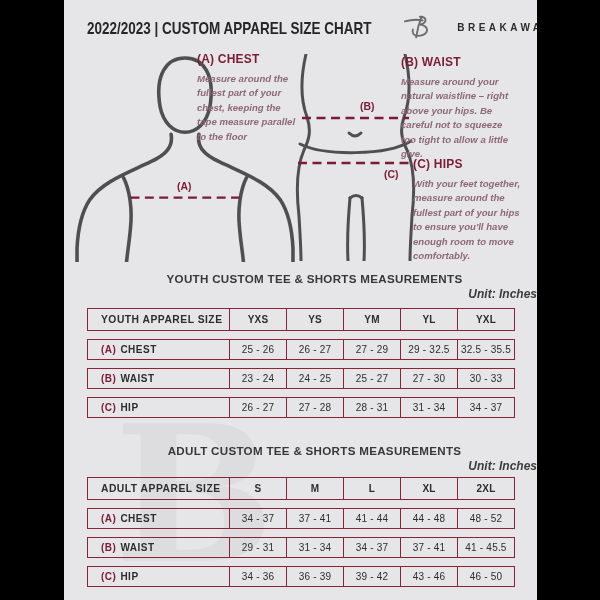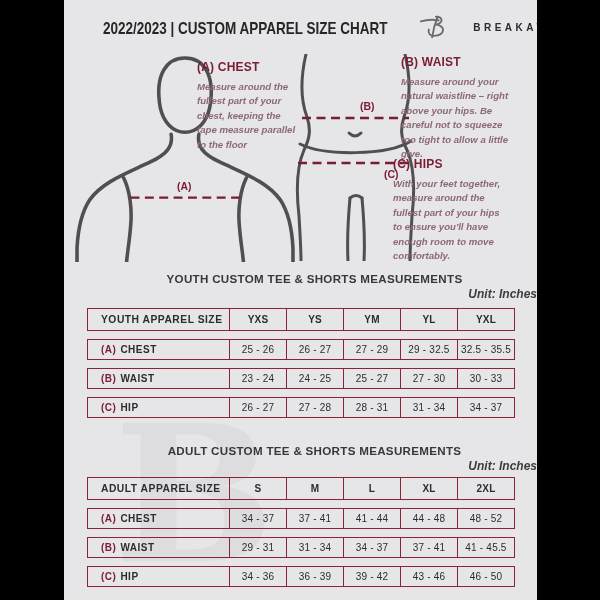--- a/index.html
+++ b/index.html
@@ -14,34 +14,34 @@
   }
   *{box-sizing:border-box;margin:0;padding:0;}
   html,body{width:600px;height:600px;overflow:hidden;}
   body{background:var(--frame-bg);font-family:"Liberation Sans",sans-serif;}
   .doc{position:relative;width:473px;height:600px;margin-left:64px;background:var(--doc-bg);overflow:hidden;}
   .watermark{position:absolute;left:50px;top:400px;z-index:0;font-family:"DejaVu Serif",serif;font-weight:700;
     font-size:190px;line-height:1;color:rgba(50,50,75,0.05);pointer-events:none;}
   .content{position:relative;z-index:1;}
 
   
-  .header{display:flex;align-items:center;justify-content:space-between;height:52px;padding:2px 24px 0 39px;}
+  .header{display:flex;align-items:center;justify-content:space-between;height:52px;padding:2px 24px 0 23px;}
   .title{font-size:15px;font-weight:700;color:#262626;white-space:nowrap;
     transform:scale(0.9,1.12);transform-origin:left center;display:inline-block;}
   .brand{display:flex;align-items:center;gap:24px;}
   .brand-name{font-size:10px;font-weight:700;letter-spacing:3.5px;color:#2c2c2c;}
   .logo{width:30px;height:30px;}
 
   
   .guide{position:relative;height:210px;}
   .fig-upper{position:absolute;left:10px;top:0;width:222px;height:210px;}
   .fig-lower{position:absolute;left:228px;top:2px;width:127px;height:207px;}
-  .chest-text{position:absolute;left:133px;top:8px;width:105px;}
+  .chest-text{position:absolute;left:133px;top:0;width:105px;}
   .waist-text{position:absolute;left:337px;top:3px;width:113px;}
-  .hips-text{position:absolute;left:329px;top:105px;width:113px;}
+  .hips-text{position:absolute;left:349px;top:105px;width:113px;}
   .g-heading{font-size:12px;font-weight:800;color:var(--maroon);letter-spacing:0.2px;}
   .g-desc{margin-top:6px;font-size:9.6px;font-style:italic;font-weight:600;line-height:1.5;color:var(--desc);}
   .outline{fill:none;stroke:var(--stroke);stroke-linecap:round;stroke-linejoin:round;}
   .ow-thick{stroke-width:3.6;}
   .ow-thin{stroke-width:3;}
   .dash{stroke:var(--maroon);stroke-width:2.4;stroke-dasharray:9 5.5;fill:none;}
   .marker{font-family:"Liberation Sans",sans-serif;font-size:10.5px;font-weight:700;fill:var(--maroon);}
 
   
   .section-title{margin-top:10px;text-align:center;font-size:11.6px;font-weight:700;color:var(--ink);letter-spacing:0.3px;padding-left:28px;}

